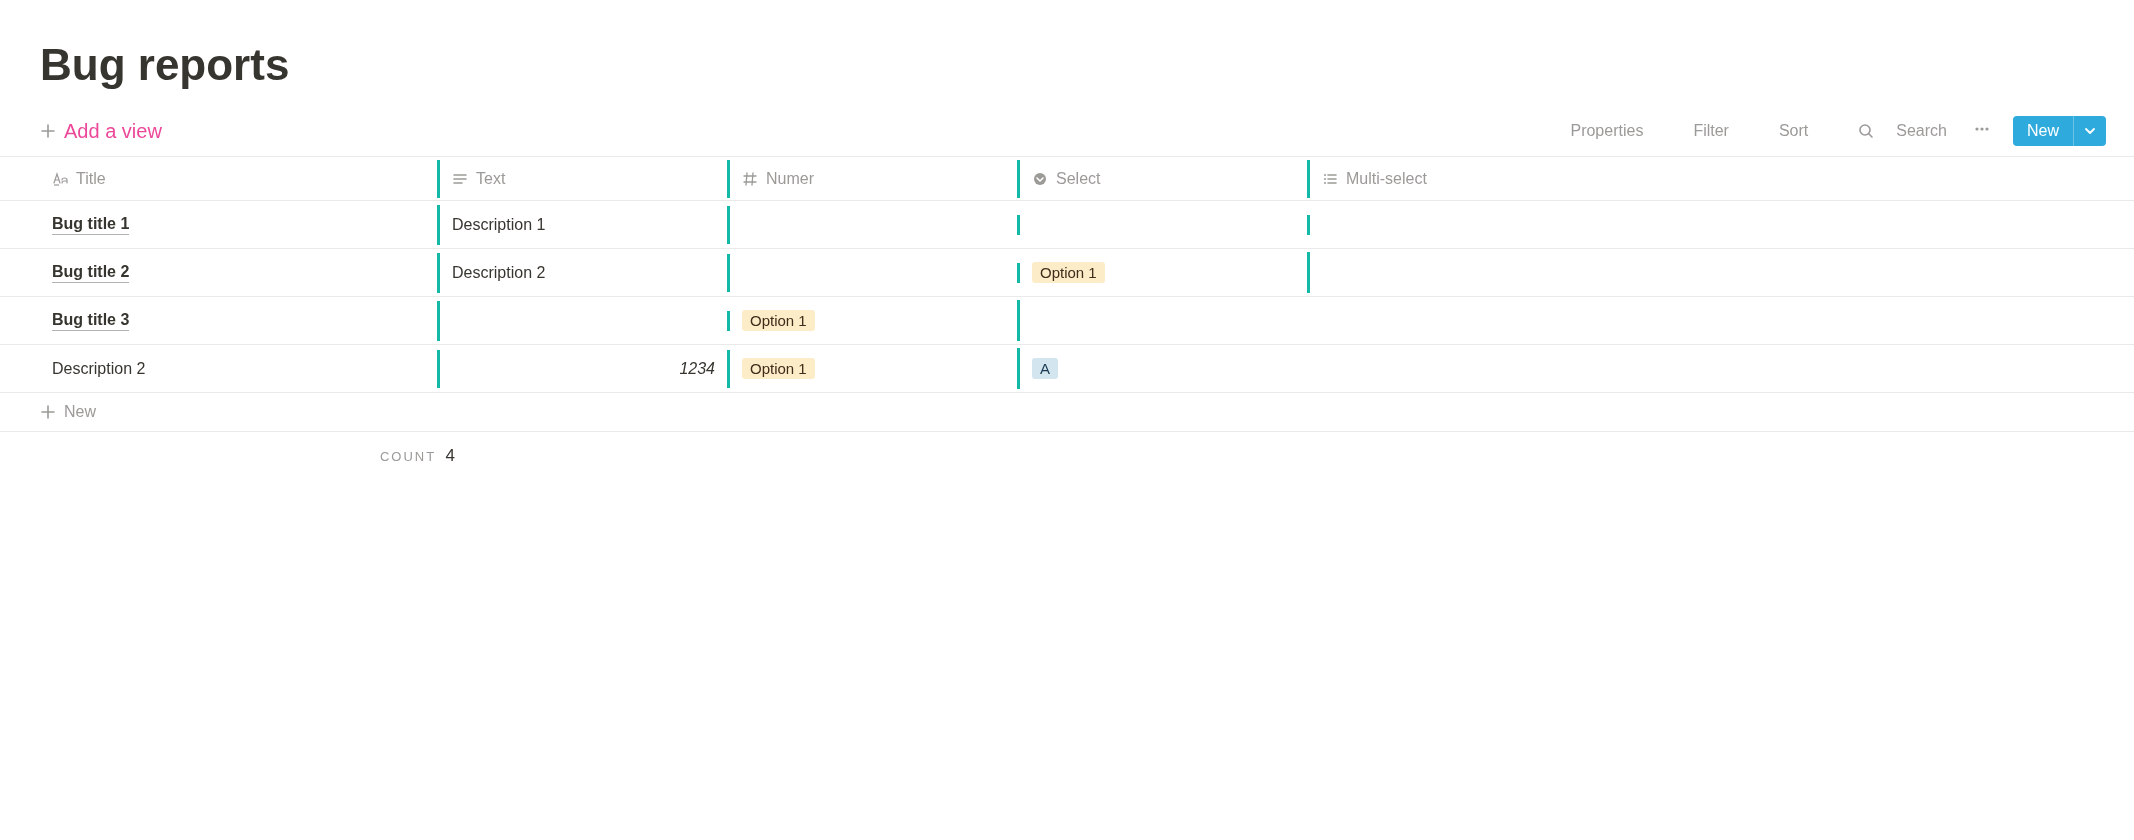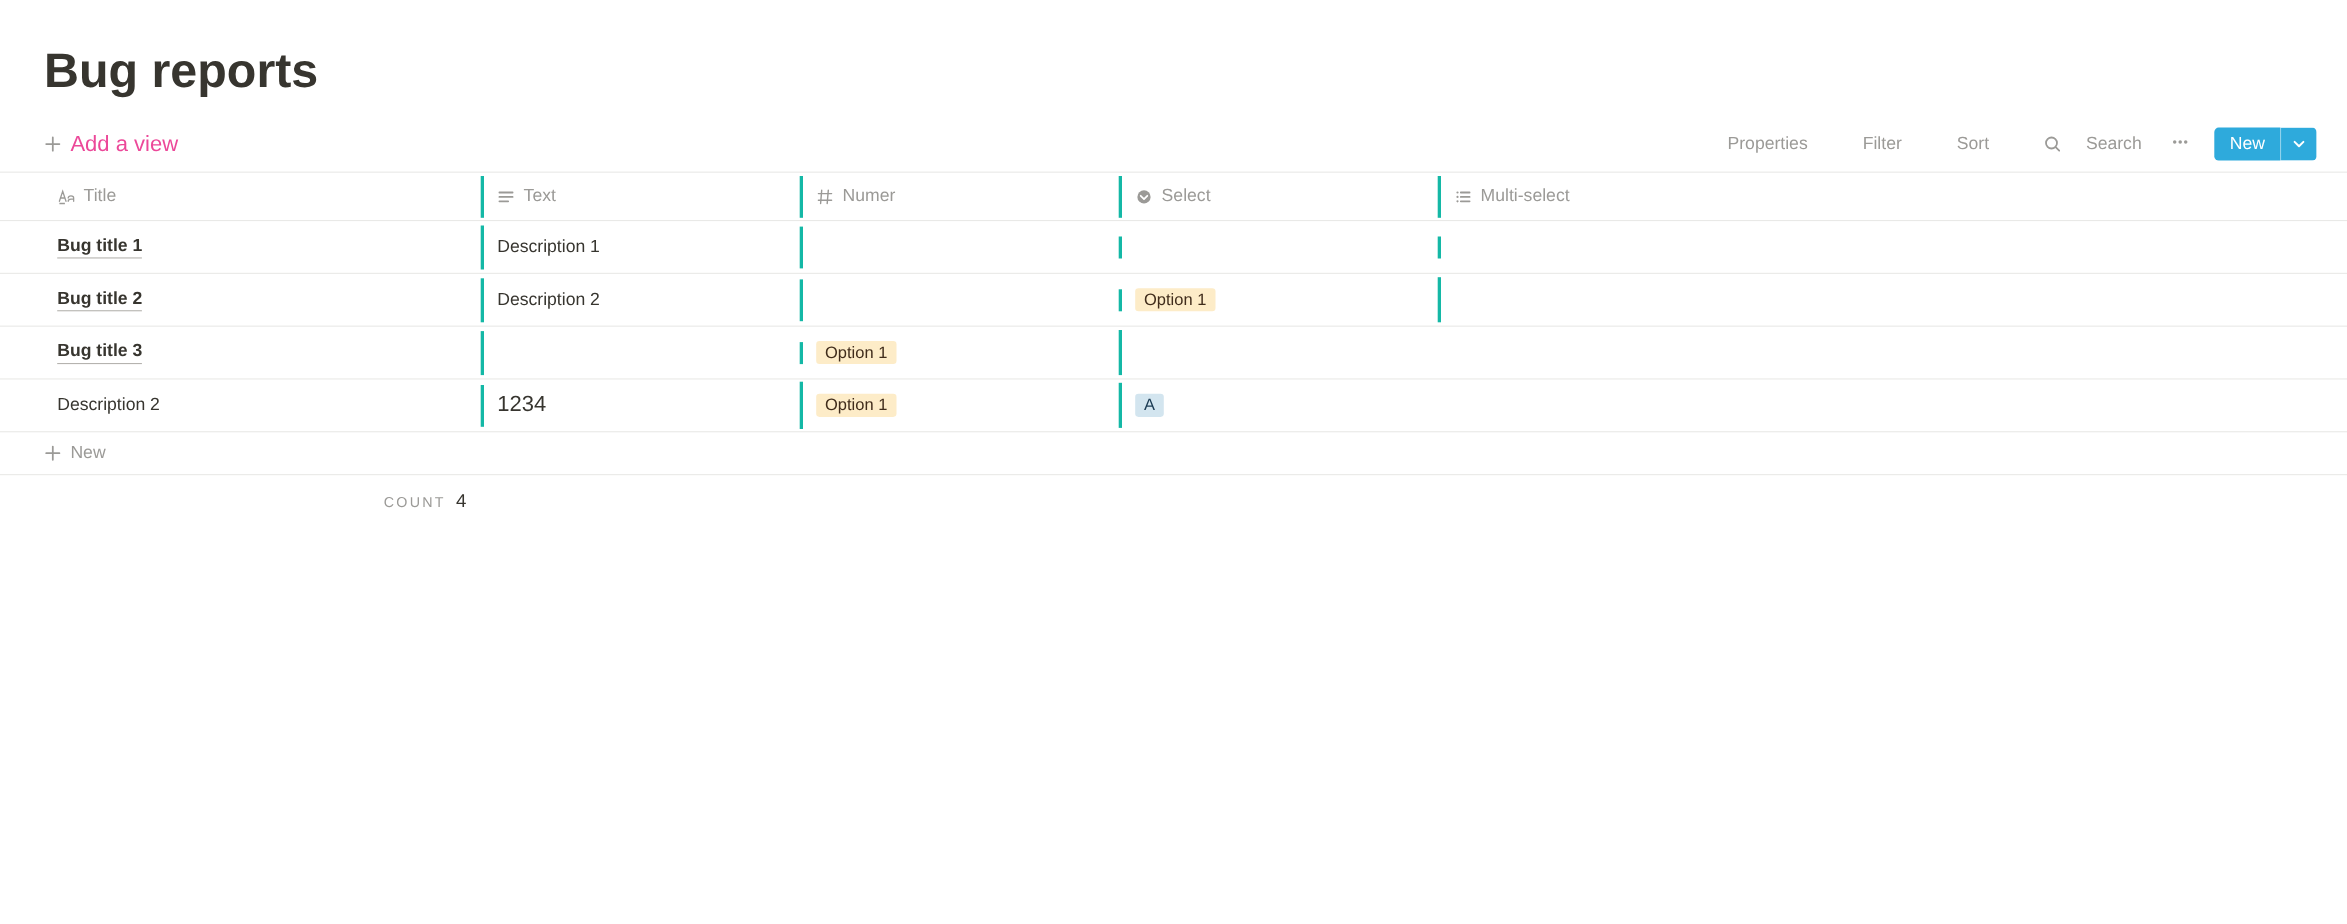--- a/index.html
+++ b/index.html
@@ -88,21 +88,21 @@
   .row.header .cell { color: #9b9a97; gap: 8px; font-size: 16px; }
   .cell.first-pad { border-right: none; padding: 0; }
   .cell.last { border-right: none; }
   .row.data .title-text {
     font-weight: 600;
     border-bottom: 1px solid #b5b3af;
     padding-bottom: 1px;
     font-size: 16px;
   }
   .row.data .text-cell { font-size: 16px; color: #37352f; }
-  .num-cell { font-size: 20px; }
+  .num-cell { justify-content: flex-end; font-size: 16px; font-style: italic; }
   .tag {
     display: inline-block;
     padding: 2px 8px;
     border-radius: 3px;
     font-size: 15px;
   }
   .tag-yellow { background: #fdecc8; color: #402c1b; }
   .tag-blue   { background: #d3e5ef; color: #1a3a52; }
   .new-row {
     display: flex;
@@ -111,20 +111,21 @@
     padding: 10px 12px 10px 40px;
     color: #9b9a97;
     border-bottom: 1px solid #e9e9e7;
     cursor: pointer;
     font-size: 16px;
   }
   .footer {
     display: grid;
     grid-template-columns: 40px 400px 290px 290px 290px 1fr;
     padding-top: 14px;
+    margin-left: 31px;
   }
   .count-wrap {
     grid-column: 2;
     text-align: right;
     padding-right: 16px;
     color: #9b9a97;
     font-size: 13px;
     letter-spacing: 2px;
   }
   .count-wrap .n { color: #37352f; font-size: 17px; letter-spacing: 0; font-weight: 400; margin-left: 4px;}

